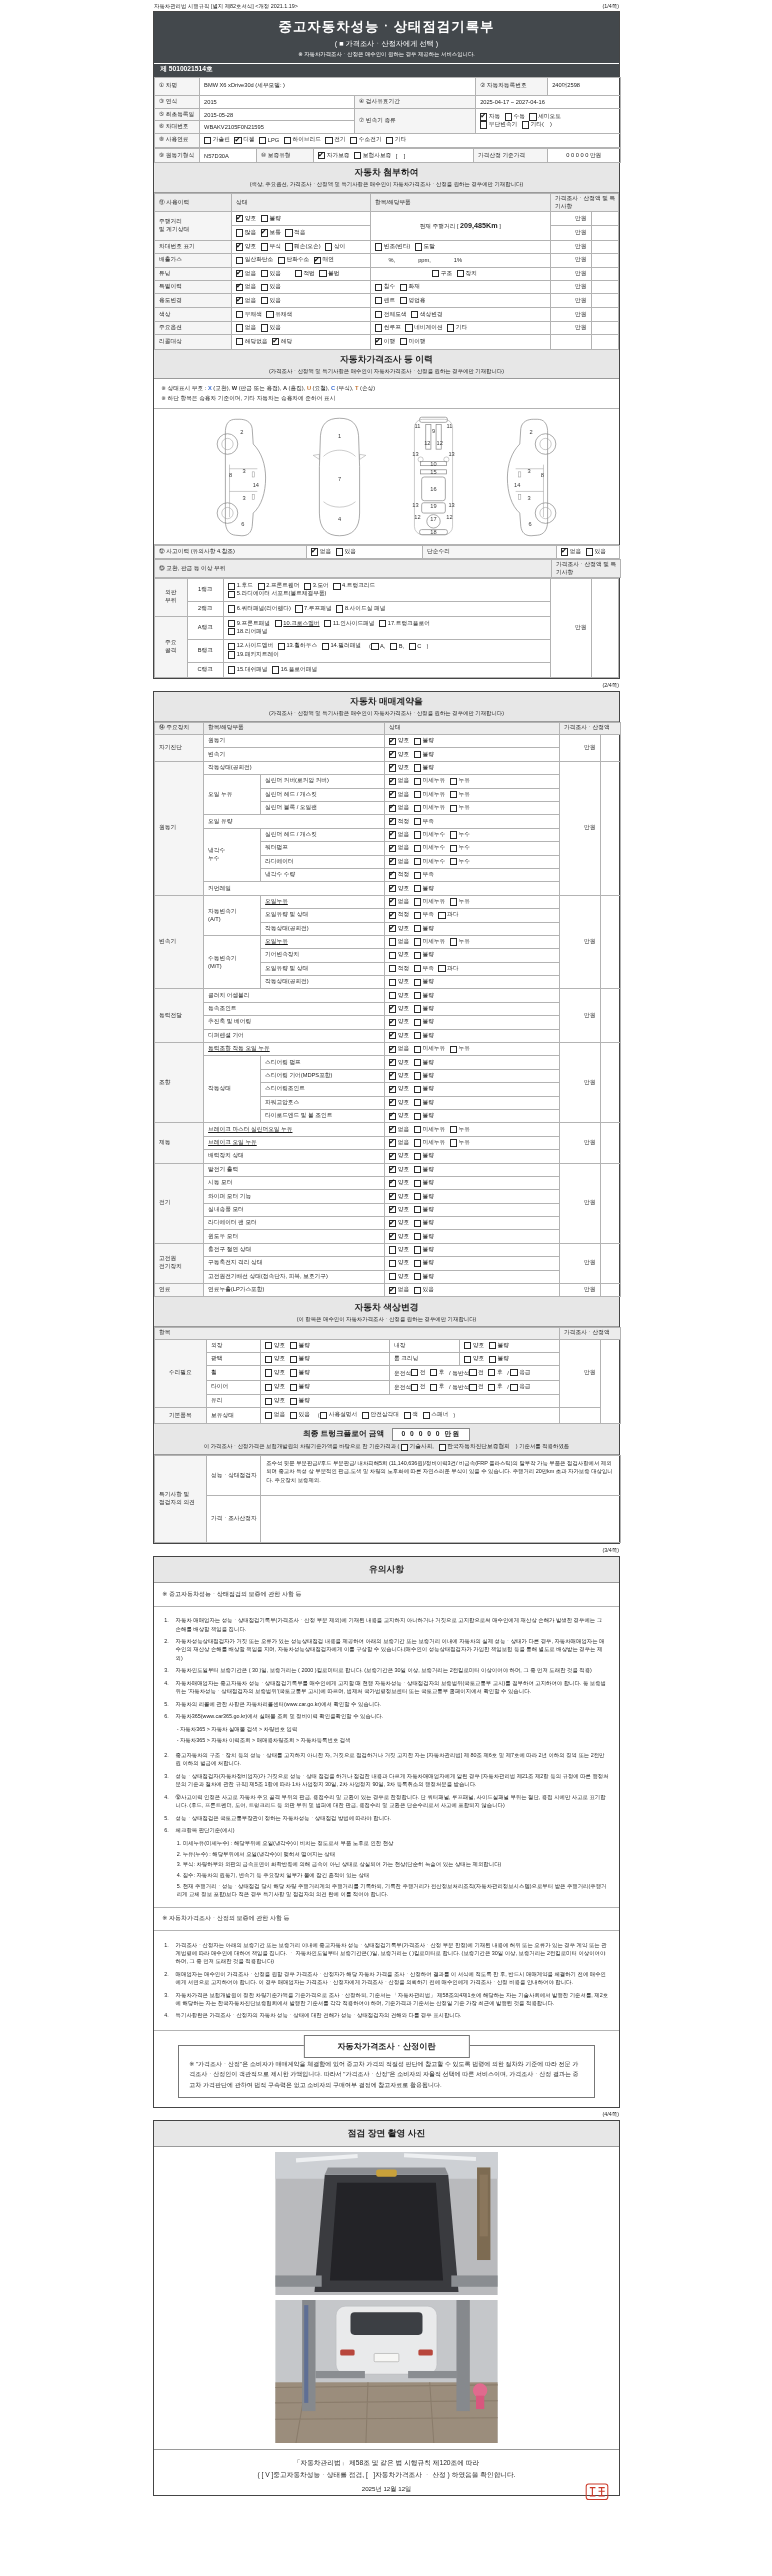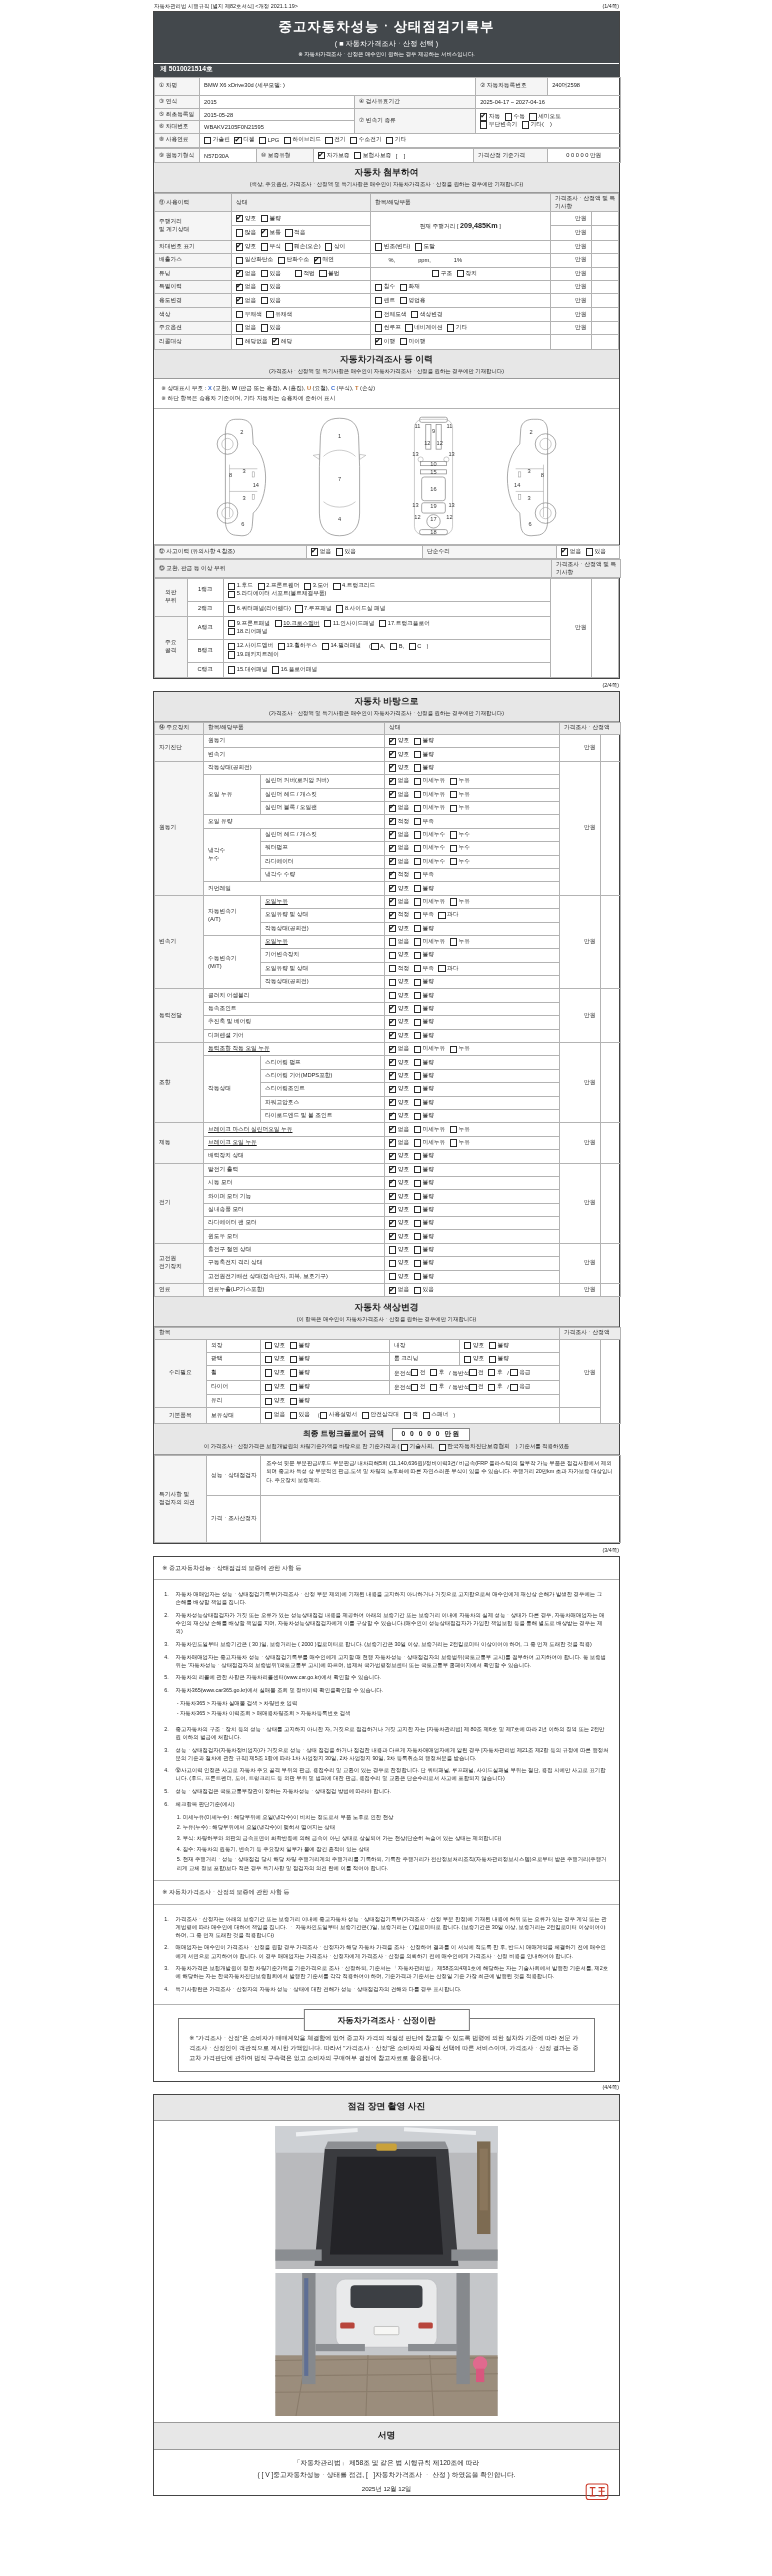--- a/index.html
+++ b/index.html
@@ -74,21 +74,21 @@
 <div class="doc">
 
   <div class="topnote">
     <span>자동차관리법 시행규칙 [별지 제82호서식] &lt;개정 2021.1.19&gt;</span>
     <span>(1/4쪽)</span>
   </div>
 
   <div class="pblock">
     <div class="dark">
       <div class="t1">중고자동차성능ㆍ상태점검기록부</div>
-      <div class="t2">( ■ 자동차가격조사ㆍ산정 선택 )</div>
+      <div class="t2">( ■ 가격조사ㆍ산정자에게 선택 )</div>
       <div class="t3">※ 자동차가격조사ㆍ산정은 매수인이 원하는 경우 제공하는 서비스입니다.</div>
     </div>
     <div class="docno">제 5010021514호</div>
 
     <div>
         <table>
           <colgroup>
             <col style="width: 45px;">
             <col style="width: 155px;">
             <col style="width: 66px;">
@@ -638,21 +638,21 @@
             </tr>
           </tbody>
         </table>
       </div>
   </div>
 
   <div class="pgmark">(2/4쪽)</div>
 
   <div class="pblock">
     <div class="ghead">
-      <div class="gt">자동차 바탕으로</div>
+      <div class="gt">자동차 매매계약을</div>
       <div class="gs">(가격조사ㆍ산정액 및 특기사항은 매수인이 자동차가격조사ㆍ산정을 원하는 경우에만 기재합니다)</div>
     </div>
     <div id="detail-table">
         <table>
           <colgroup>
             <col style="width: 49px;">
             <col style="width: 57px;">
             <col style="width: 124px;">
             <col style="width: 175px;">
             <col style="width: 41px;">
@@ -1340,20 +1340,21 @@
               <td class="note"></td>
             </tr>
           </tbody>
         </table>
       </div>
   </div>
 
   <div class="pgmark">(3/4쪽)</div>
 
   <div class="pblock">
+    <div class="nhead">유의사항</div>
     <div class="nsec">※ 중고자동차성능ㆍ상태점검의 보증에 관한 사항 등</div>
     <div class="nbody">
       <div id="listA">
           <div class="ni">
             <span class="nn">1.</span>
             <span class="nt">자동차 매매업자는 성능ㆍ상태점검기록부(가격조사ㆍ산정 부분 제외)에 기재된 내용을 고지하지 아니하거나 거짓으로 고지함으로써 매수인에게 재산상 손해가 발생한 경우에는 그 손해를 배상할 책임을 집니다.</span>
           </div>
           <div class="ni">
             <span class="nn">2.</span>
             <span class="nt">자동차성능상태점검자가 거짓 또는 오류가 있는 성능상태점검 내용을 제공하여 아래의 보증기간 또는 보증거리 이내에 자동차의 실제 성능ㆍ상태가 다른 경우, 자동차매매업자는 매수인의 재산상 손해를 배상할 책임을 지며, 자동차성능상태점검자에게 이를 구상할 수 있습니다.(매수인이 성능상태점검자가 가입한 책임보험 등을 통해 별도로 배상받는 경우는 제외)</span>
@@ -1465,21 +1466,20 @@
         <rect x="126" y="96" width="28" height="12" rx="3" fill="#b8463c"></rect>
         <rect x="278" y="96" width="28" height="12" rx="3" fill="#b8463c"></rect>
         <rect x="192" y="104" width="48" height="16" rx="2" fill="#f6f6f4" stroke="#999"></rect>
         <rect x="78" y="138" width="96" height="14" fill="#8a8d91"></rect>
         <rect x="258" y="138" width="96" height="14" fill="#8a8d91"></rect>
         <circle cx="398" cy="176" r="14" fill="#e06a8e"></circle>
         <rect x="390" y="186" width="16" height="26" fill="#d9577e"></rect>
       </svg>
     </div>
 
-    <div class="nhead">서명</div>
     <div class="signbody">
       <div>「자동차관리법」 제58조 및 같은 법 시행규칙 제120조에 따라</div>
       <div>( [ V ]중고자동차성능ㆍ상태를 점검, [&nbsp;&nbsp;&nbsp;]자동차가격조사 ㆍ 산정 ) 하였음을 확인합니다.</div>
       <div class="signdate">2025년 12월 12일</div>
       <svg class="seal" width="24" height="17.5" viewBox="0 0 46 34">
         <rect x="2" y="2" width="42" height="30" rx="5" fill="none" stroke="#cc3a2a" stroke-width="2"></rect>
         <path d="M9,9 h11 M14,9 v16 M9,25 h11 M26,9 h12 M32,9 v16 M26,16 h12 M26,25 h12" stroke="#cc3a2a" stroke-width="2.2" fill="none"></path>
       </svg>
     </div>
   </div>

